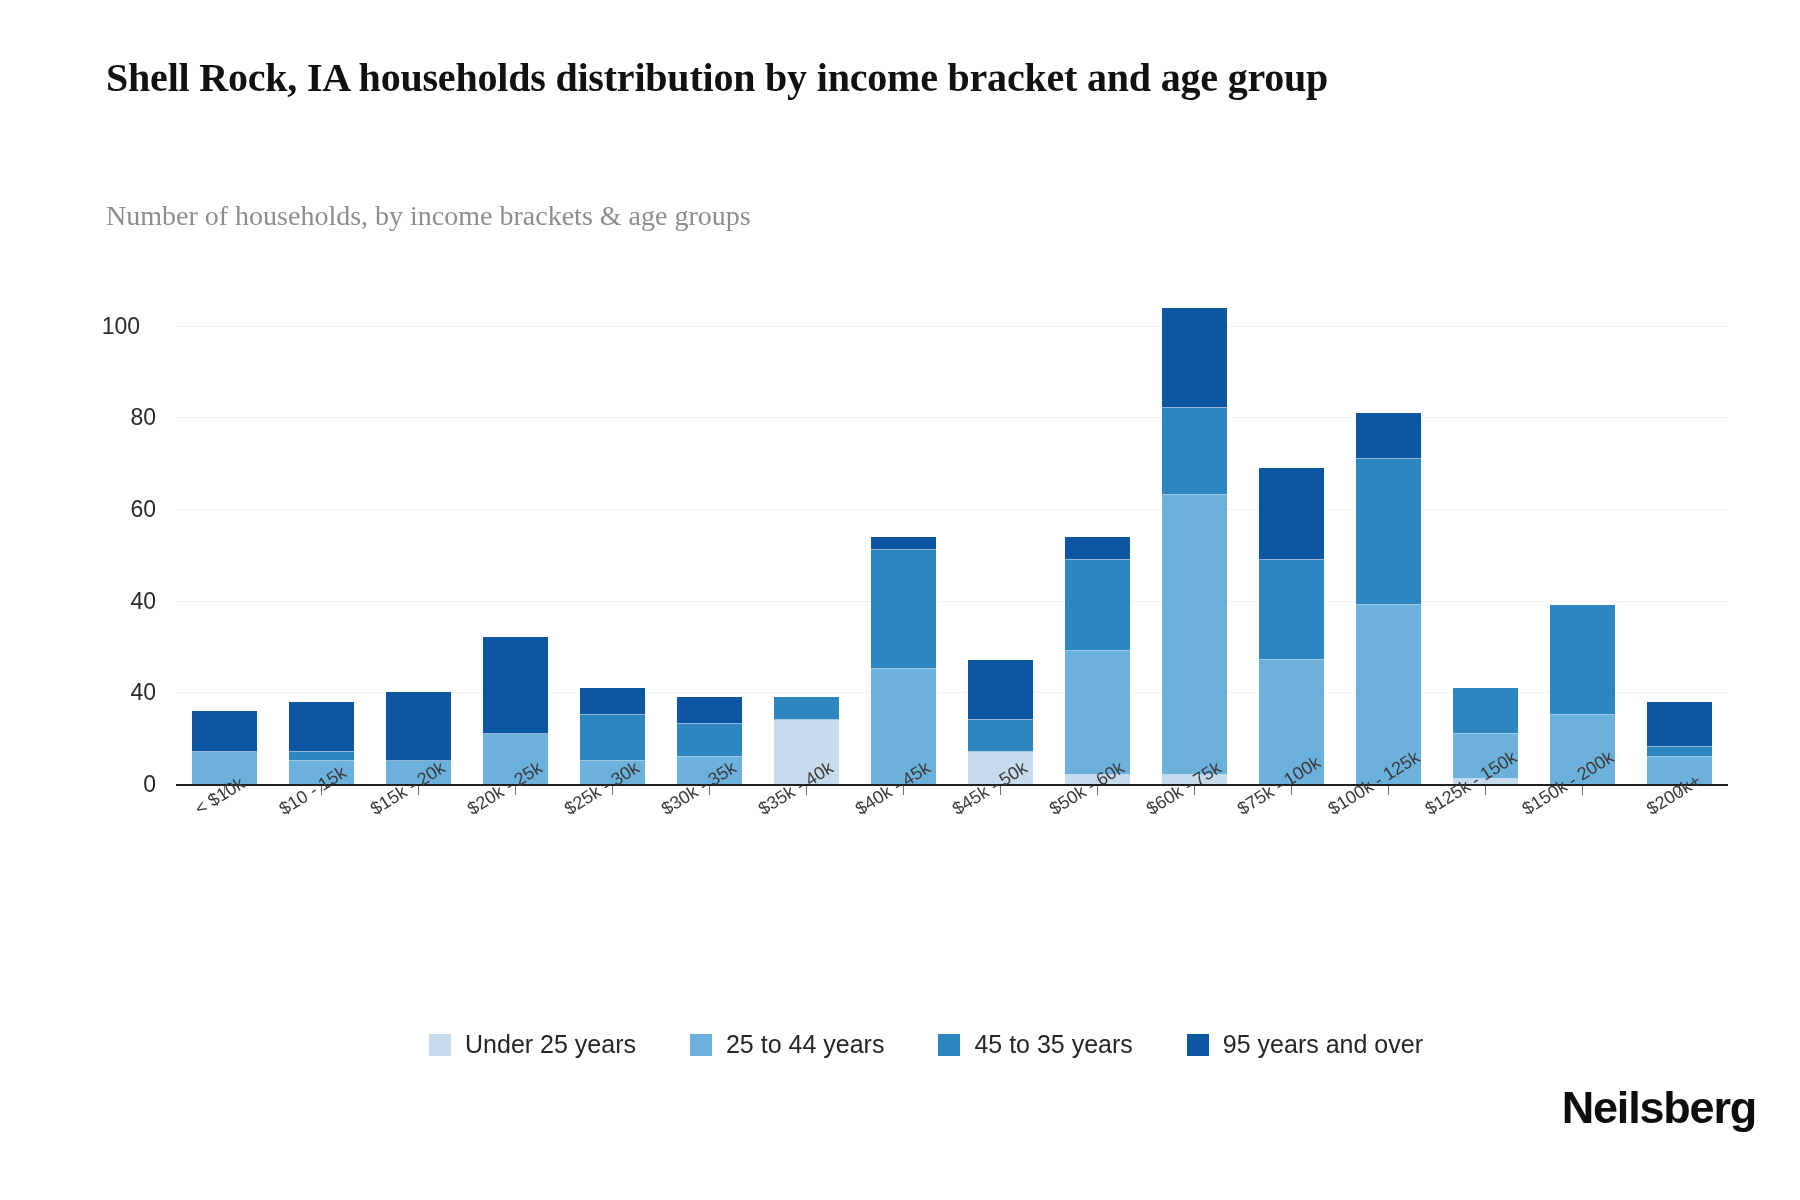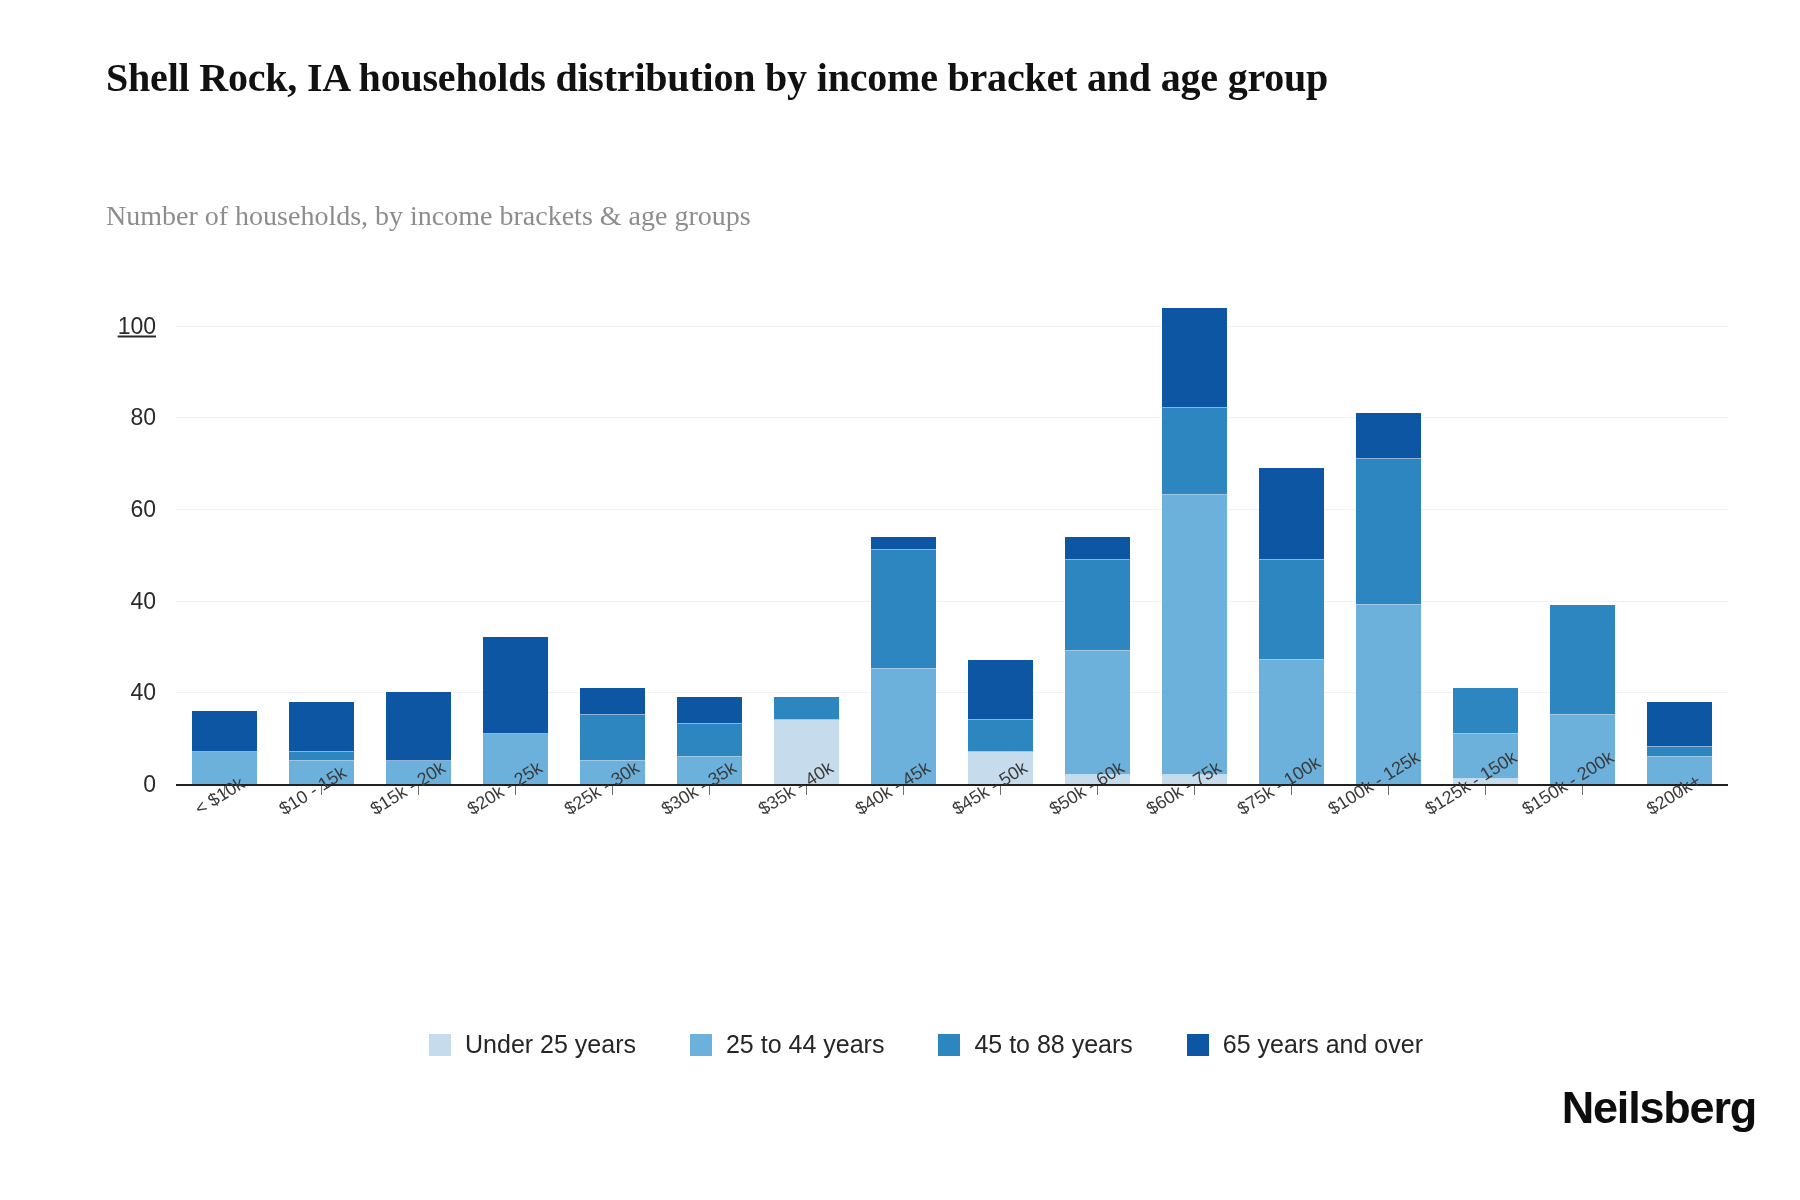--- a/index.html
+++ b/index.html
@@ -288,21 +288,21 @@
         </div>
       </div>
   </div>
 
   <div id="yticks" style="position: absolute; left: 0px; top: 0px; width: 150px;">
       <div class="ytick" style="position: absolute; left: 40px; width: 90px; top: 784px;">0</div>
       <div class="ytick" style="position: absolute; left: 40px; width: 90px; top: 692.364px;">40</div>
       <div class="ytick" style="position: absolute; left: 40px; width: 90px; top: 600.727px;">40</div>
       <div class="ytick" style="position: absolute; left: 40px; width: 90px; top: 509.091px;">60</div>
       <div class="ytick" style="position: absolute; left: 40px; width: 90px; top: 417.455px;">80</div>
-      <div class="ytick" style="position: absolute; left: 40px; width: 90px; top: 325.818px; text-decoration: underline;">100</div>
+      <div class="ytick" style="position: absolute; left: 24px; width: 90px; top: 325.818px;">100</div>
     </div>
 
   <div class="xaxis-line"></div>
   <div class="xticks" id="xticks">
       <div class="xtickmark">
         <i></i>
       </div>
       <div class="xtickmark">
         <i></i>
       </div>
@@ -404,23 +404,23 @@
       <div class="legend-item">
         <span class="legend-swatch" style="background: rgb(198, 220, 236);"></span>
         <span class="legend-label">Under 25 years</span>
       </div>
       <div class="legend-item">
         <span class="legend-swatch" style="background: rgb(108, 176, 220);"></span>
         <span class="legend-label">25 to 44 years</span>
       </div>
       <div class="legend-item">
         <span class="legend-swatch" style="background: rgb(46, 134, 193);"></span>
-        <span class="legend-label">45 to 88 years</span>
+        <span class="legend-label">45 to 35 years</span>
       </div>
       <div class="legend-item">
         <span class="legend-swatch" style="background: rgb(12, 86, 164);"></span>
-        <span class="legend-label">65 years and over</span>
+        <span class="legend-label">95 years and over</span>
       </div>
     </div>
 
   <div class="brand">Neilsberg</div>
 
 </div>
 
 </body></html>

